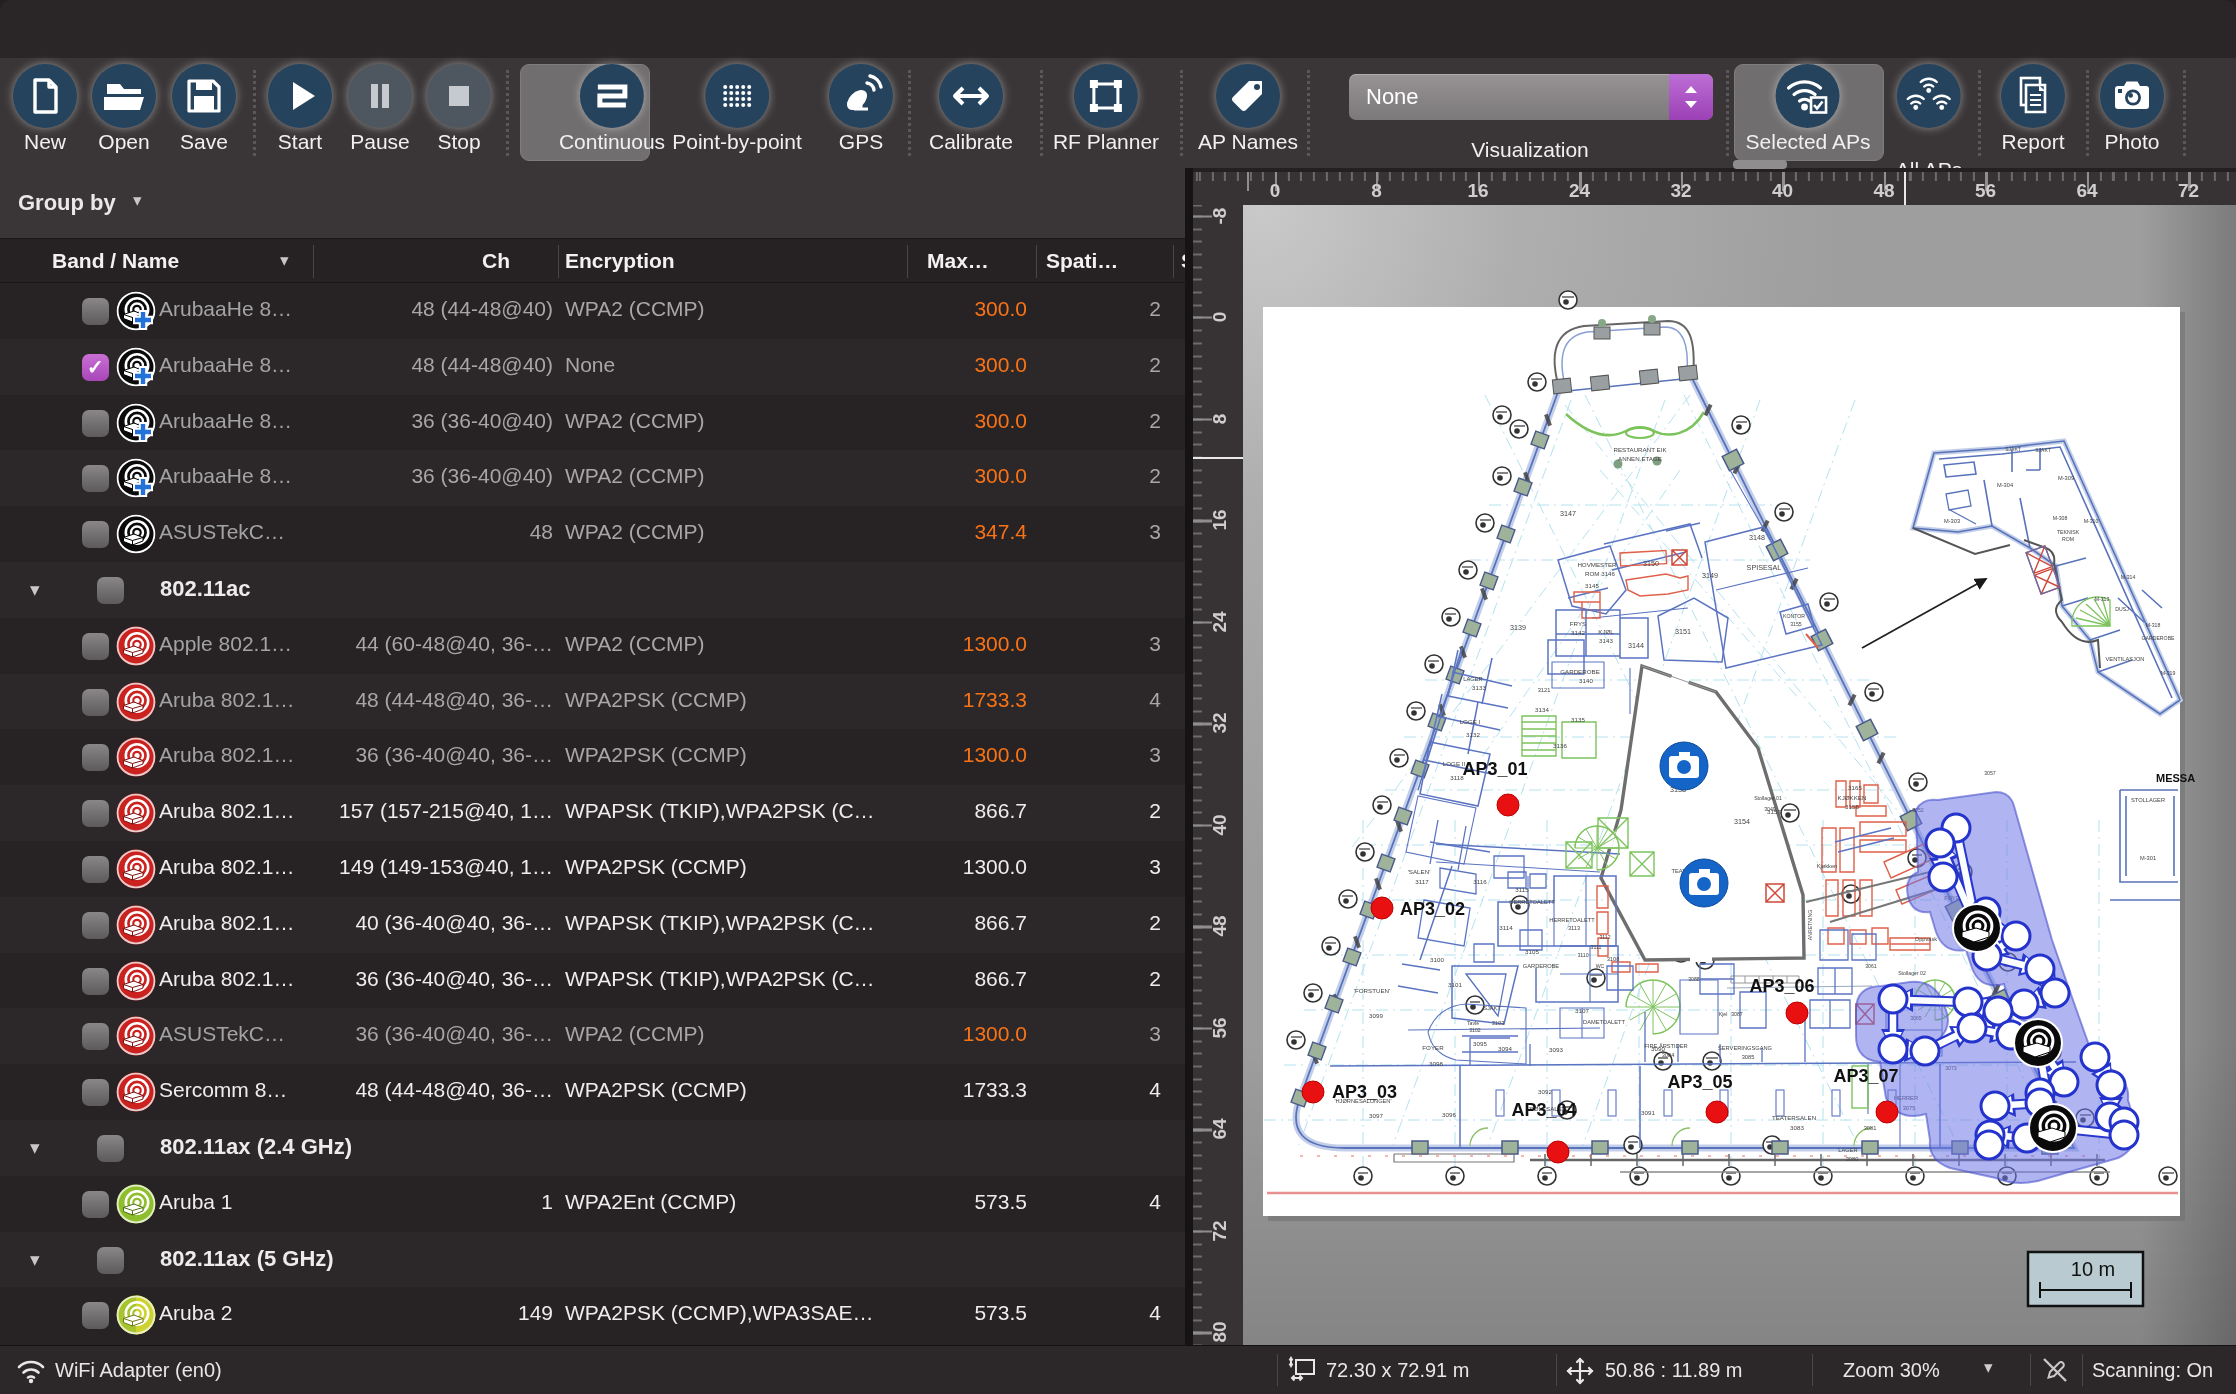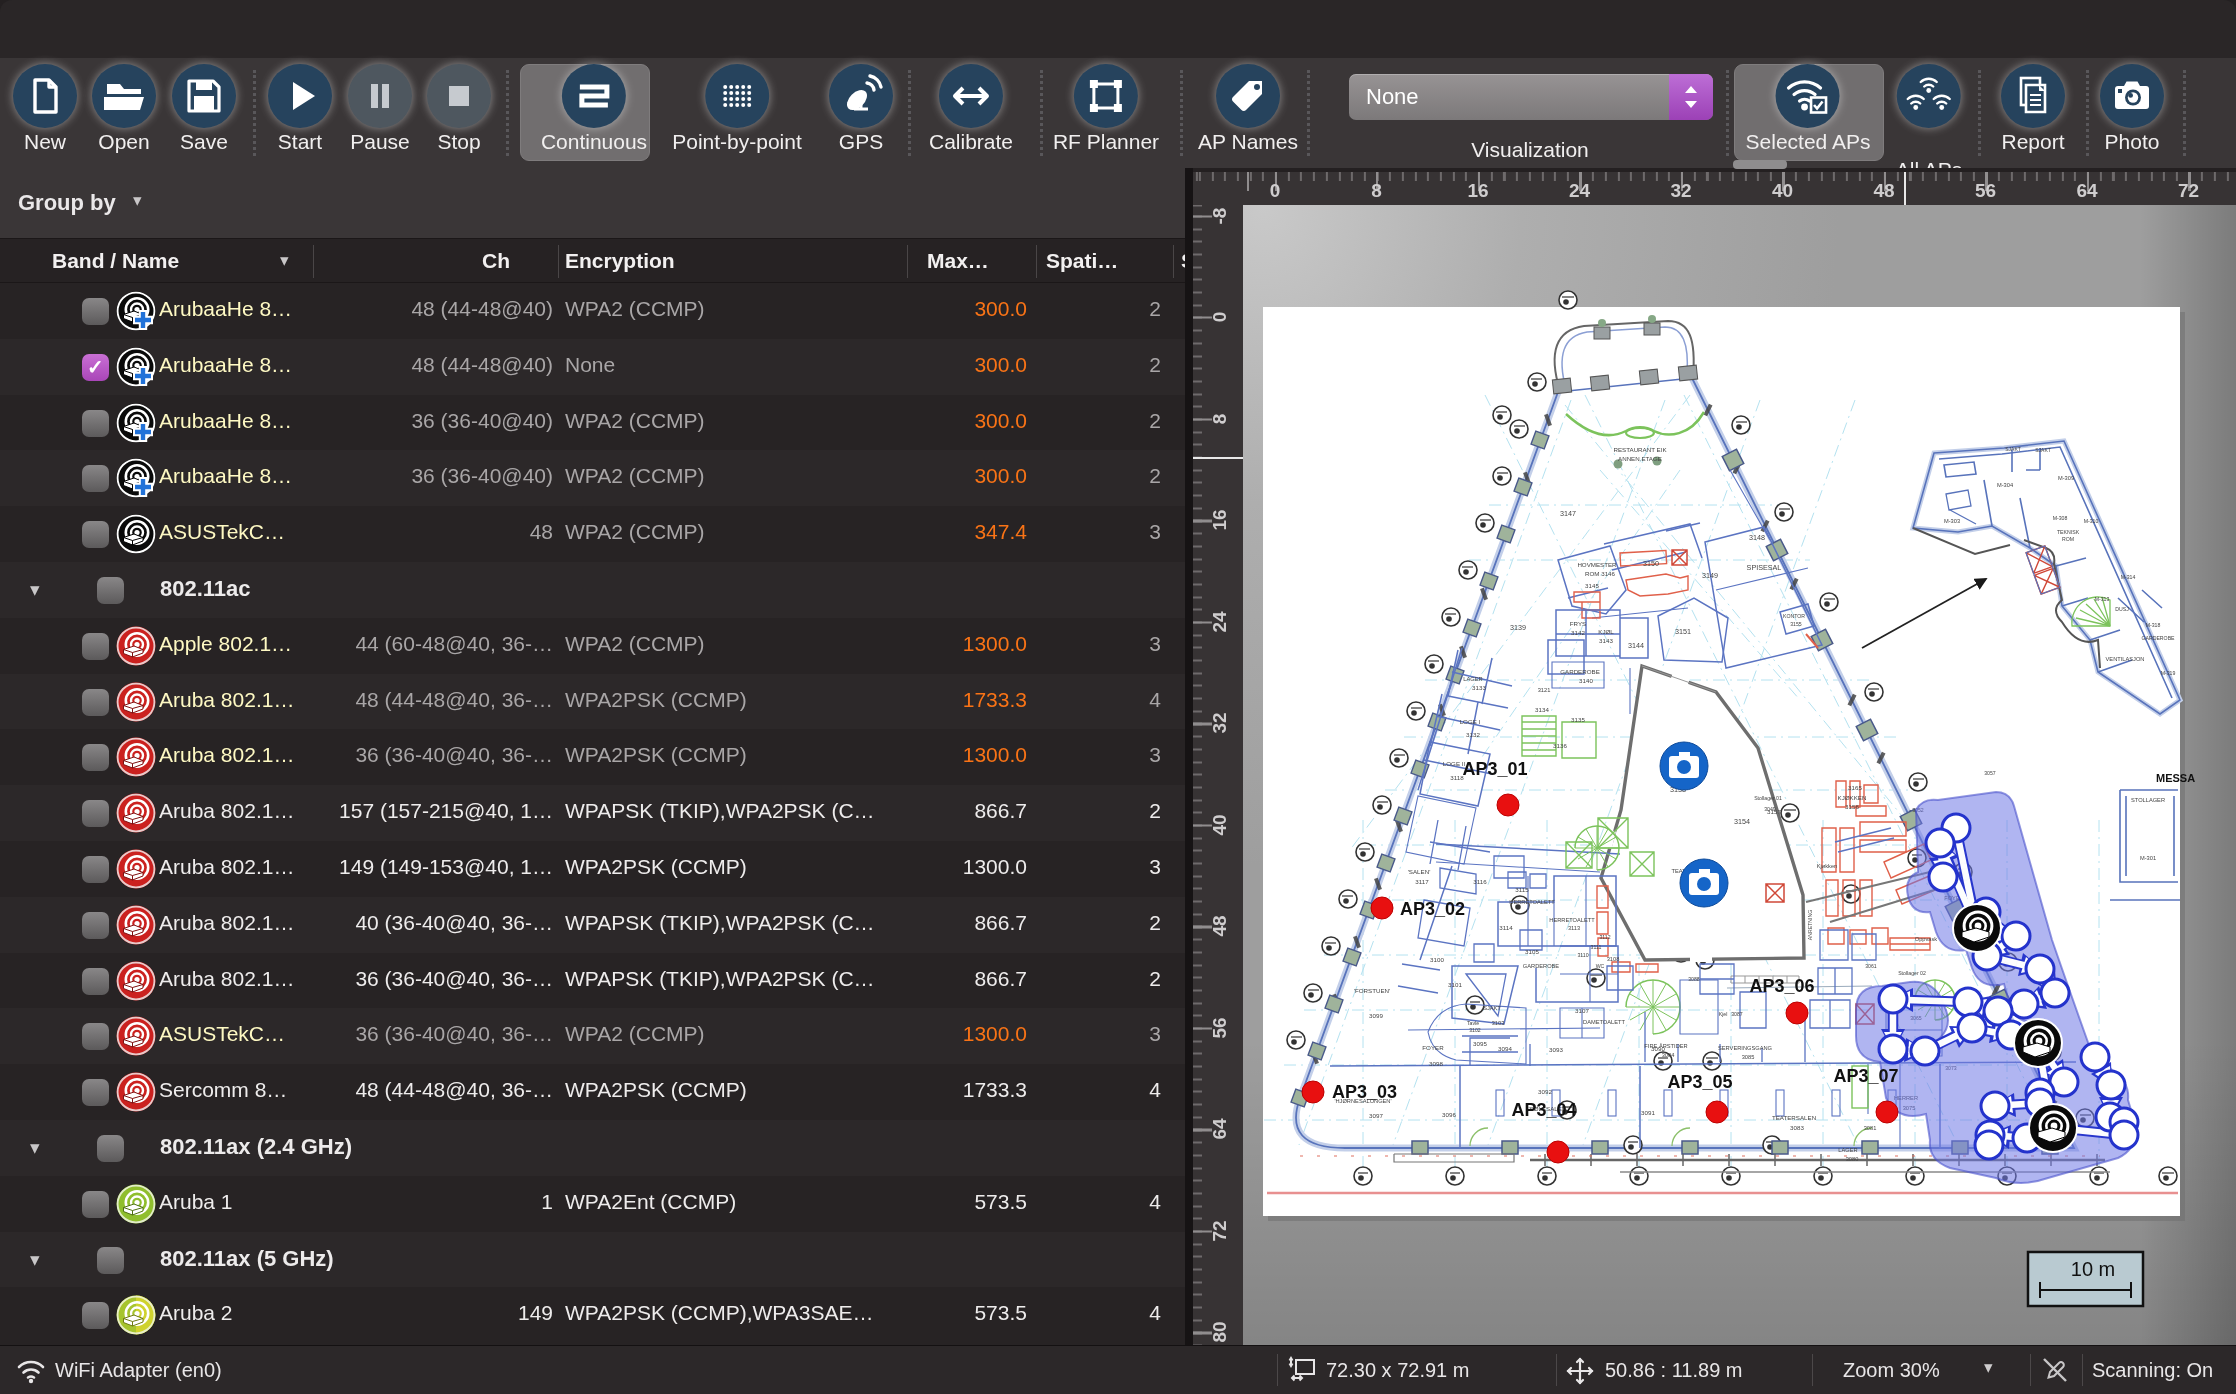--- a/index.html
+++ b/index.html
@@ -19,21 +19,21 @@
 
 #leftpanel{position:absolute;left:0;top:168px;width:1185px;height:1177px;background:#272324;overflow:hidden;}
 #groupby{position:absolute;left:0;top:0;width:1185px;height:70px;background:#3a3637;color:#eae8e9;}
 #thead{position:absolute;left:0;top:70px;width:1185px;height:45px;background:#262223;border-top:1px solid #1b1718;border-bottom:1px solid #1b1718;color:#f2f0f0;font-weight:bold;font-size:21px;}
 .hdiv{position:absolute;top:6px;height:33px;width:1px;background:#4a4647;}
 .row{position:absolute;left:0;width:1185px;height:56px;font-size:21px;}
 .rodd{background:#272324;}
 .reven{background:#2c2829;}
 .row .cb{position:absolute;left:82px;top:15px;width:27px;height:27px;border-radius:7px;background:linear-gradient(#898788,#5c5a5b);}
 .row .cbk{background:linear-gradient(#c96fd4,#a946b8);color:#fff;text-align:center;font-size:20px;font-weight:bold;line-height:27px;}
-.row .nm{position:absolute;left:159px;top:14px;color:#fef9c3;}
+.row .nm{position:absolute;left:159px;top:14px;color:#a3a3a3;}
 .row .ch{position:absolute;right:632px;top:14px;color:#a9a6a7;}
 .row .enc{position:absolute;left:565px;top:14px;color:#a9a6a7;}
 .row .mx{position:absolute;right:158px;top:14px;color:#f97316;}
 .row .sp{position:absolute;right:24px;top:14px;color:#a9a6a7;}
 .row.bright .nm,.row.bright .ch,.row.bright .enc,.row.bright .mx,.row.bright .sp{color:#eeecec;}
 .row .ric{position:absolute;left:116px;top:8px;}
 .grow{position:absolute;left:0;width:1185px;height:56px;}
 .grow .chev{position:absolute;left:30px;top:16px;color:#c9c7c8;font-size:19px;}
 .grow .cb{position:absolute;left:97px;top:15px;width:27px;height:27px;border-radius:7px;background:linear-gradient(#898788,#5c5a5b);}
 .grow .gt{position:absolute;left:160px;top:14px;font-size:22px;font-weight:bold;color:#edebeb;}
@@ -163,21 +163,21 @@
           </svg>
           <span>Pause</span>
         </div>
   <div class="tbtn" style="left:459px;">
           <svg width="66" height="66" viewBox="0 0 66 66">
             <circle cx="33" cy="33" r="32" fill="#4e575f"></circle>
             <rect x="23" y="23" width="20" height="20" fill="#c6cacf"></rect>
           </svg>
           <span>Stop</span>
         </div>
-  <div class="tbtn" style="left:594px;">
+  <div class="tbtn" style="left:612px;">
           <svg width="66" height="66" viewBox="0 0 66 66">
             <circle cx="33" cy="33" r="32" fill="#26435d"></circle>
             <path d="M19 24 H46 V33 H21 V42 H47" fill="none" stroke="#fff" stroke-width="5"></path>
           </svg>
           <span>Continuous</span>
         </div>
   <div class="tbtn" style="left:737px;">
           <svg width="66" height="66" viewBox="0 0 66 66">
             <circle cx="33" cy="33" r="32" fill="#26435d"></circle>
             <g fill="#fff">

